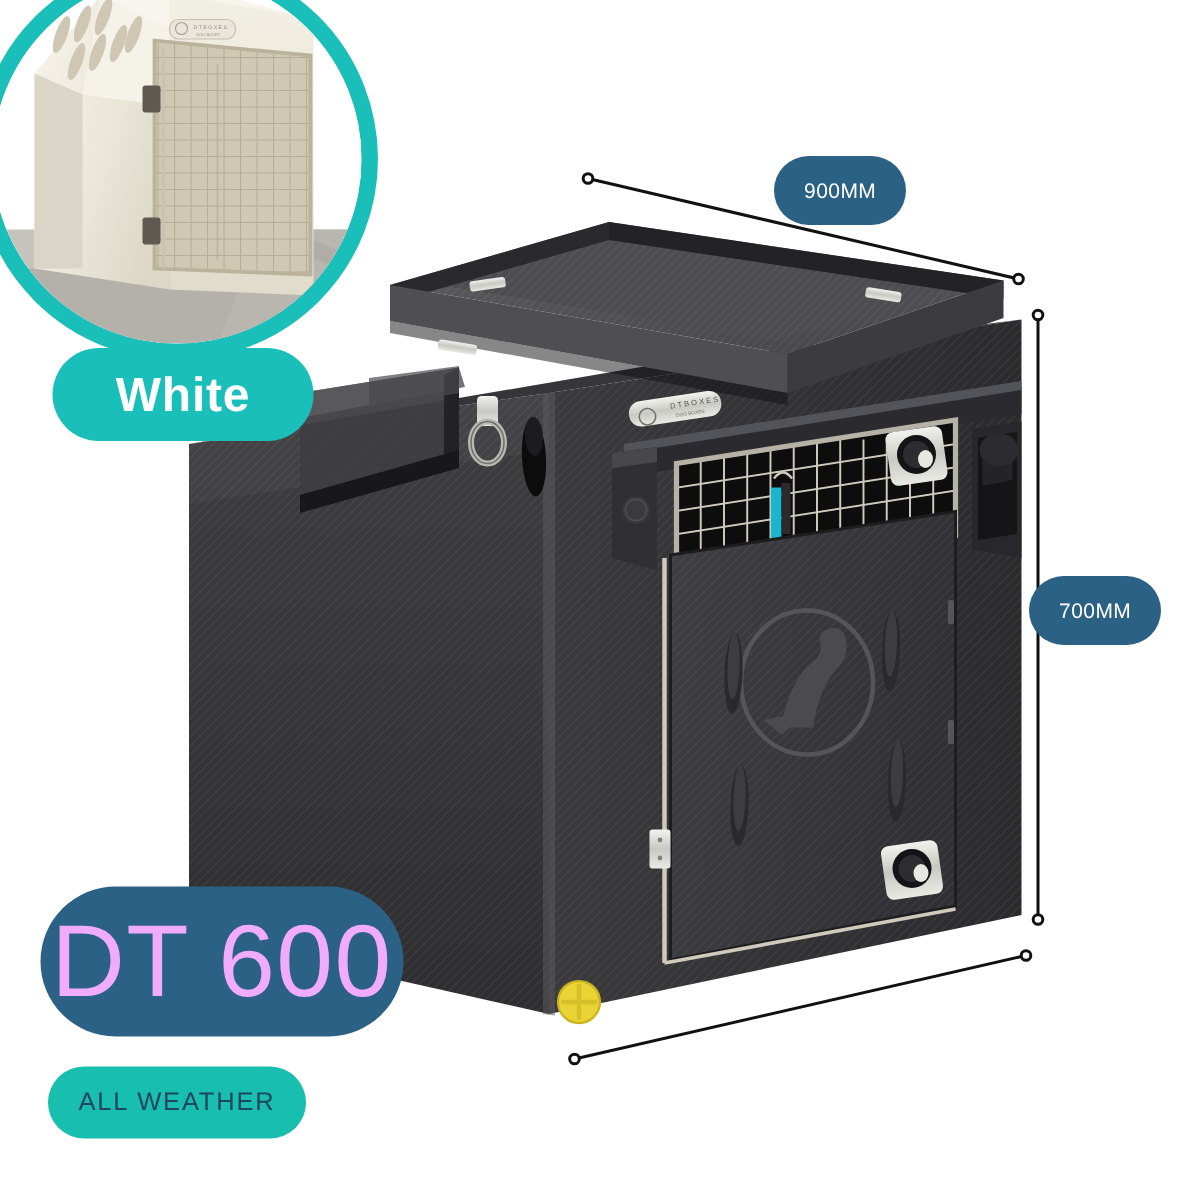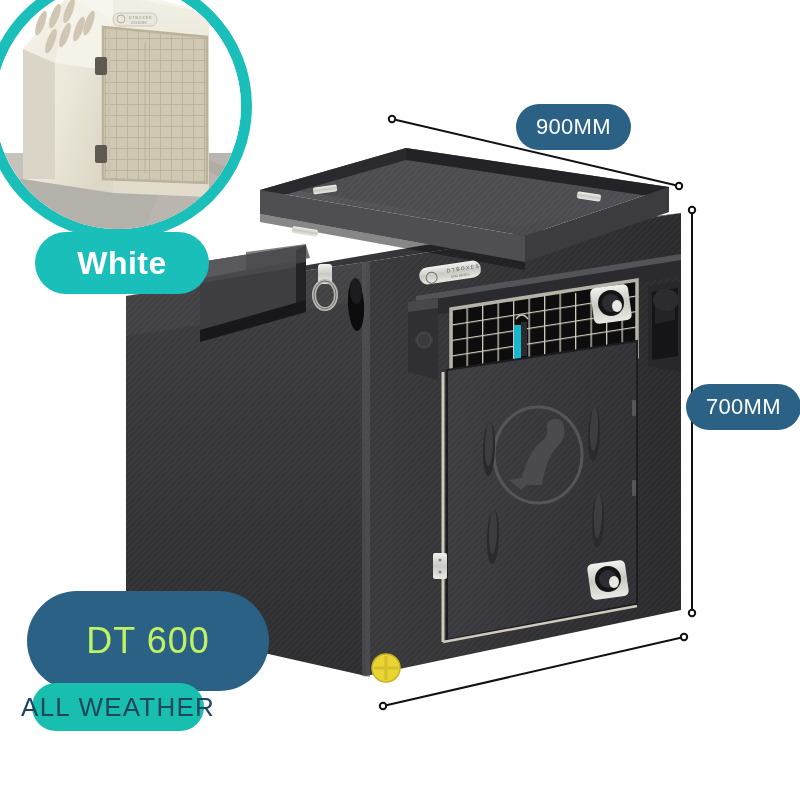--- a/index.html
+++ b/index.html
@@ -33,36 +33,37 @@
     justify-content: center;
     box-sizing: border-box;
     white-space: nowrap;
   }
   .pill-dim {
     height: 46px;
     padding: 0 20px;
     border-radius: 23px;
     background: #2a6185;
     color: #ffffff;
-    font-size: 22px;
+    font-size: 14px;
     letter-spacing: 0.3px;
   }
   .pill-model {
     border-radius: 70px;
     background: #2a6185;
-    color: #bef264;
-    font-size: 36px;
+    color: #f0abfc;
+    font-size: 68px;
     letter-spacing: 1px;
   }
   .pill-sub {
     border-radius: 26px;
     background: #18bfae;
     color: #20455f;
-    font-size: 26px;
+    font-size: 17px;
     letter-spacing: 1.2px;
+    margin-top: 28px;
   }
   .pill-swatch {
     border-radius: 36px;
     background: #1bbfba;
     color: #ffffff;
     font-size: 32px;
     font-weight: bold;
     letter-spacing: 0.5px;
   }
 

